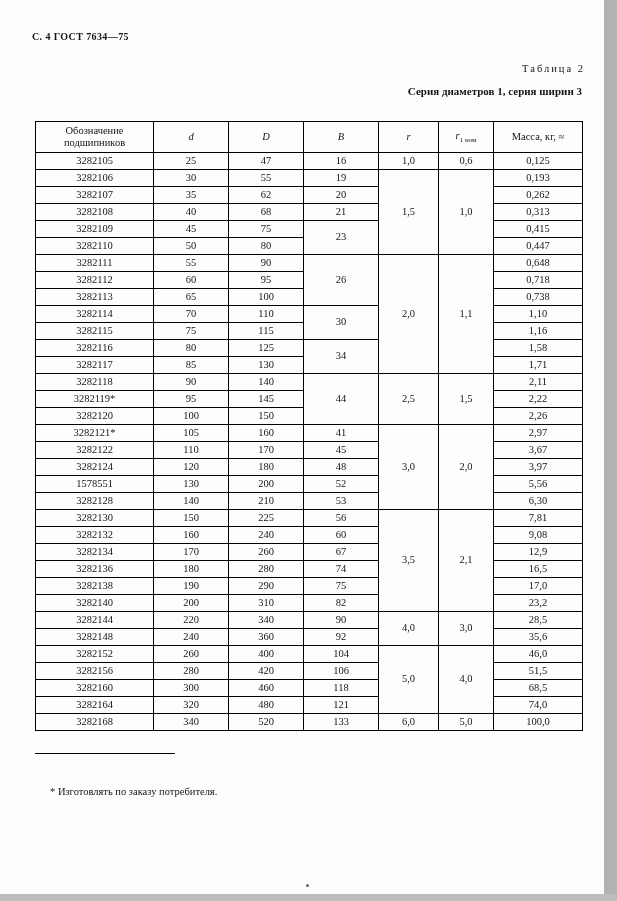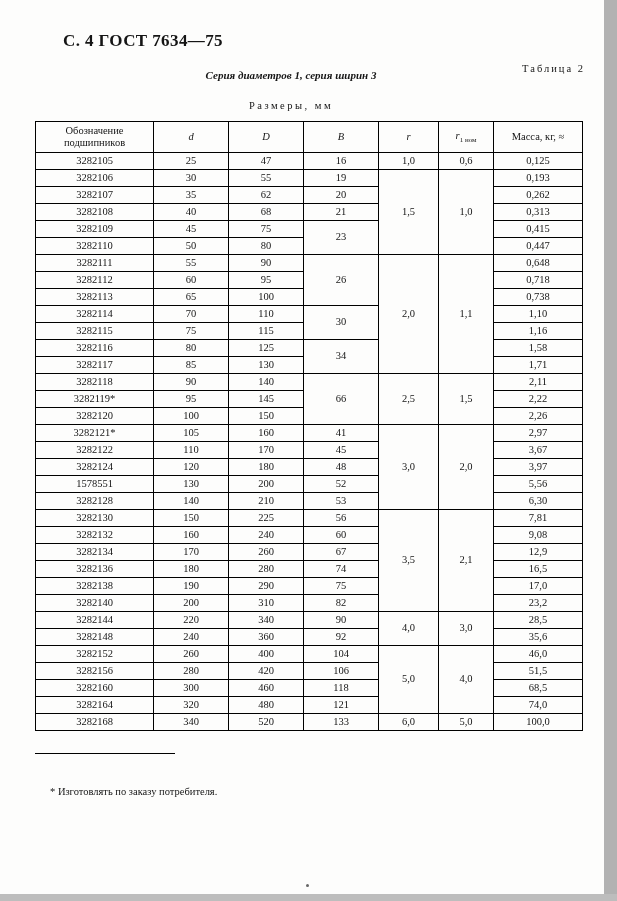--- a/index.html
+++ b/index.html
@@ -4,29 +4,29 @@
 <style>
   * { margin:0; padding:0; box-sizing:border-box; }
   html,body { background:#e9e9e9; }
   .page {
     position:relative; width:617px; height:901px; background:#fdfdfc;
     overflow:hidden; color:#151515;
     font-family:"Liberation Serif","DejaVu Serif",serif;
   }
   .header-left {
     position:absolute; left:32px; top:31px;
-    font-weight:bold; font-size:17px; letter-spacing:0.4px;margin-left:31px;
+    font-weight:bold; font-size:10px; letter-spacing:0.4px;
   }
   .table-caption {
     position:absolute; right:32px; top:63px;
     font-size:10.5px; letter-spacing:2px;
   }
   .table-title {
-    position:absolute; left:0; top:69px; width:582px; text-align:center;
-    font-weight:bold; font-size:11px;font-style:italic;
+    position:absolute; left:0; top:85px; width:582px; text-align:right;
+    font-weight:bold; font-size:11px;
   }
   .table-subtitle {
     position:absolute; left:0; top:100px; width:582px; text-align:center;
     font-size:10.5px; letter-spacing:2.5px;
   }
   table.data-table {
     position:absolute; left:35px; top:121px; width:547px;
     border-collapse:collapse; table-layout:fixed;font-family:Liberation Serif, serif;
   }
   .data-table th, .data-table td {
@@ -54,21 +54,20 @@
     background:#666; border-radius:50%;
   }
 </style>
 </head>
 <body>
 
 <div class="page">
   <div class="header-left">С. 4 ГОСТ 7634—75</div>
   <div class="table-caption">Таблица 2</div>
   <div class="table-title">Серия диаметров 1, серия ширин 3</div>
-  <div class="table-subtitle">Размеры, мм</div>
 
   <table class="data-table">
     <colgroup>
       <col style="width:118px">
         <col style="width:75px">
         <col style="width:75px">
       <col style="width:75px">
         <col style="width:60px">
         <col style="width:55px">
       <col style="width:89px">
@@ -174,21 +173,21 @@
         <tr>
           <td>3282117</td>
           <td>85</td>
           <td>130</td>
           <td>1,71</td>
         </tr>
         <tr>
           <td>3282118</td>
           <td>90</td>
           <td>140</td>
-          <td rowspan="3">66</td>
+          <td rowspan="3">44</td>
           <td rowspan="3">2,5</td>
           <td rowspan="3">1,5</td>
           <td>2,11</td>
         </tr>
         <tr>
           <td>3282119*</td>
           <td>95</td>
           <td>145</td>
           <td>2,22</td>
         </tr>

